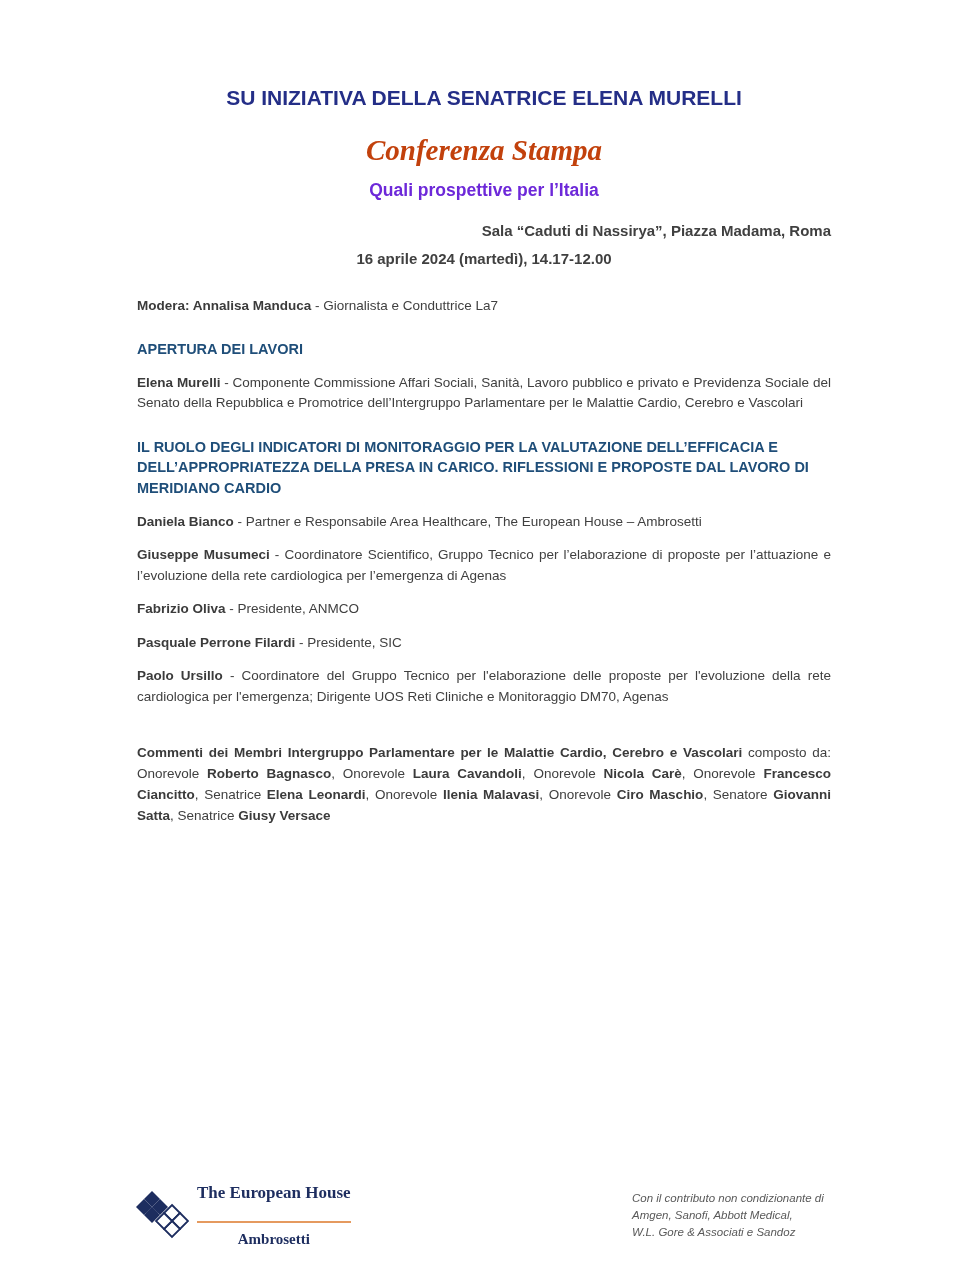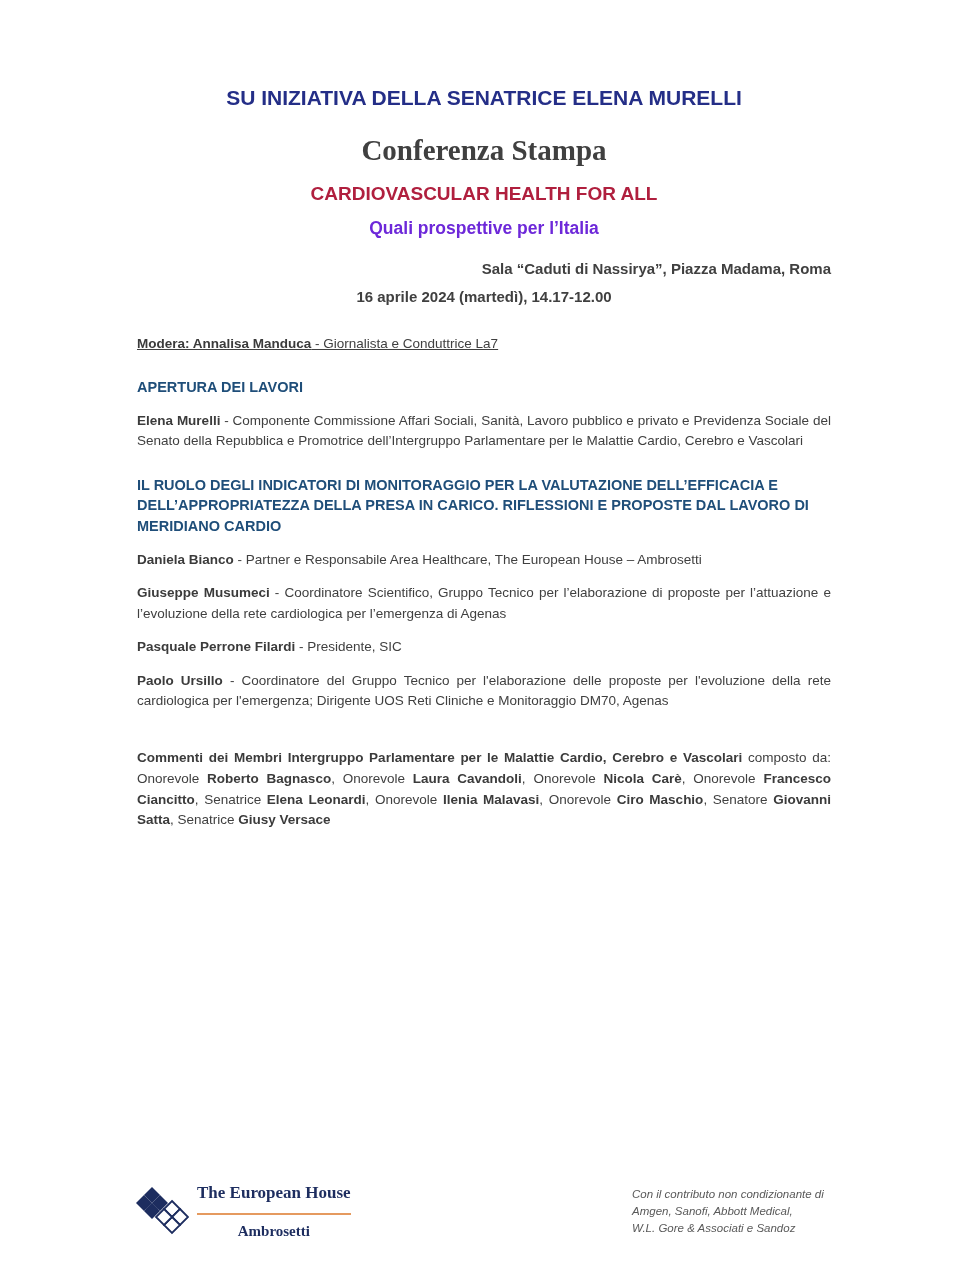--- a/index.html
+++ b/index.html
@@ -24,23 +24,24 @@
     margin-top: 86px;
     text-align: center;
     font-size: 21px;
     font-weight: bold;
     color: #242e87;
   }
   .event-type {
     margin-top: 24px;
     text-align: center;
     font-family: "Liberation Serif", serif;
+    font-style: italic;
     font-weight: bold;
     font-size: 29px;
-    color: #404040;
+    color: #c2410c;
   }
   .title-red {
     margin-top: 16px;
     text-align: center;
     font-size: 19px;
     font-weight: bold;
     color: #b01f3e;
   }
   .subtitle-red {
     margin-top: 13px;
@@ -60,21 +61,20 @@
     margin-top: 11px;
     text-align: center;
     font-size: 15px;
     font-weight: bold;
     color: #404040;
   }
   .moderator {
     margin-top: 29px;
     font-size: 13.5px;
     line-height: 1.5;
-    text-decoration: underline;
   }
   .section-heading {
     margin-top: 23px;
     font-size: 14.5px;
     font-weight: bold;
     color: #1f4e79;
     line-height: 1.42;
   }
   .speaker {
     margin-top: 13px;
@@ -101,21 +101,21 @@
   .teh-logo { display: flex; align-items: center; }
   .teh-text {
     margin-left: 8px;
     font-family: "Liberation Serif", serif;
     font-weight: bold;
     color: #1d2d5f;
     text-align: center;
   }
   .teh-line1 {
     font-size: 17px;
-    padding-bottom: 10px;
+    padding-bottom: 18px;
     border-bottom: 2px solid #e59a5f;
     white-space: nowrap;
   }
   .teh-line2 { font-size: 15px; margin-top: 8px; }
   .mc-logo {
     display: flex;
     align-items: center;
     font-family: "Liberation Serif", serif;
     font-size: 14.5px;
     letter-spacing: 2.5px;
@@ -139,33 +139,33 @@
   }
 </style>
 </head>
 <body>
 
 <div class="page">
   <div class="content">
 
     <p class="kicker">SU INIZIATIVA DELLA SENATRICE ELENA MURELLI</p>
     <p class="event-type">Conferenza Stampa</p>
-    <p class="title-red">CARDIOVASCULAR HEALTH FOR ALL</p>
     <p class="subtitle-red">Quali prospettive per l’Italia</p>
     <p class="venue">Sala “Caduti di Nassirya”, Piazza Madama, Roma</p>
     <p class="datetime">16 aprile 2024 (martedì), 14.17-12.00</p>
 
     <p class="moderator"><b>Modera: Annalisa Manduca</b><span> - Giornalista e Conduttrice La7</span></p>
 
     <div id="sections-container">
         <p class="section-heading">APERTURA DEI LAVORI</p>
         <p class="speaker"><b>Elena Murelli</b> - Componente Commissione Affari Sociali, Sanità, Lavoro pubblico e privato e Previdenza Sociale del Senato della Repubblica e Promotrice dell’Intergruppo Parlamentare per le Malattie Cardio, Cerebro e Vascolari</p>
         <p class="section-heading">IL RUOLO DEGLI INDICATORI DI MONITORAGGIO PER LA VALUTAZIONE DELL’EFFICACIA E DELL’APPROPRIATEZZA DELLA PRESA IN CARICO. RIFLESSIONI E PROPOSTE DAL LAVORO DI MERIDIANO CARDIO</p>
         <p class="speaker"><b>Daniela Bianco</b> - Partner e Responsabile Area Healthcare, The European House – Ambrosetti</p>
         <p class="speaker"><b>Giuseppe Musumeci</b> - Coordinatore Scientifico, Gruppo Tecnico per l’elaborazione di proposte per l’attuazione e l’evoluzione della rete cardiologica per l’emergenza di Agenas</p>
+        <p class="speaker"><b>Fabrizio Oliva</b> - Presidente, ANMCO</p>
         <p class="speaker"><b>Pasquale Perrone Filardi</b> - Presidente, SIC</p>
         <p class="speaker"><b>Paolo Ursillo</b> - Coordinatore del Gruppo Tecnico per l'elaborazione delle proposte per l'evoluzione della rete cardiologica per l'emergenza; Dirigente UOS Reti Cliniche e Monitoraggio DM70, Agenas</p>
       </div>
 
     <p class="comments"><b>Commenti dei Membri Intergruppo Parlamentare per le Malattie Cardio, Cerebro e Vascolari</b><span> composto da: Onorevole </span><b>Roberto Bagnasco</b><span>, Onorevole </span><b>Laura Cavandoli</b><span>, Onorevole </span><b>Nicola Carè</b><span>, Onorevole </span><b>Francesco Ciancitto</b><span>, Senatrice </span><b>Elena Leonardi</b><span>, Onorevole </span><b>Ilenia Malavasi</b><span>, Onorevole </span><b>Ciro Maschio</b><span>, Senatore </span><b>Giovanni Satta</b><span>, Senatrice </span><b>Giusy Versace</b></p>
   </div>
 
   <div class="footer">
 
     <div class="teh-logo">

